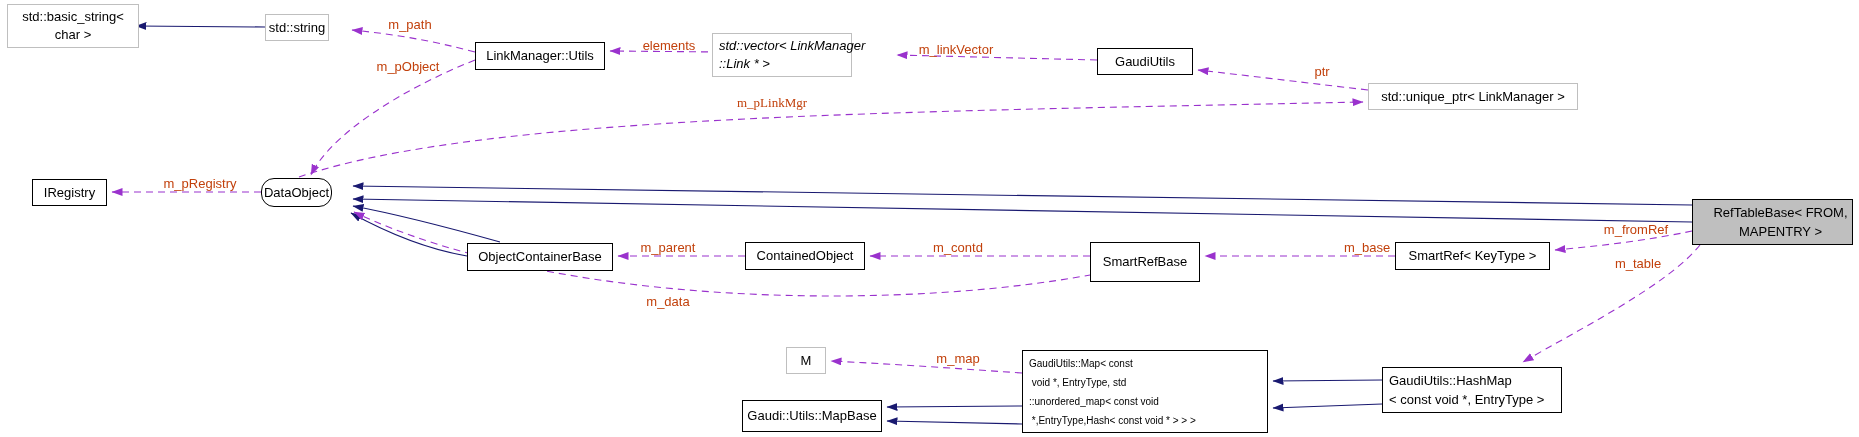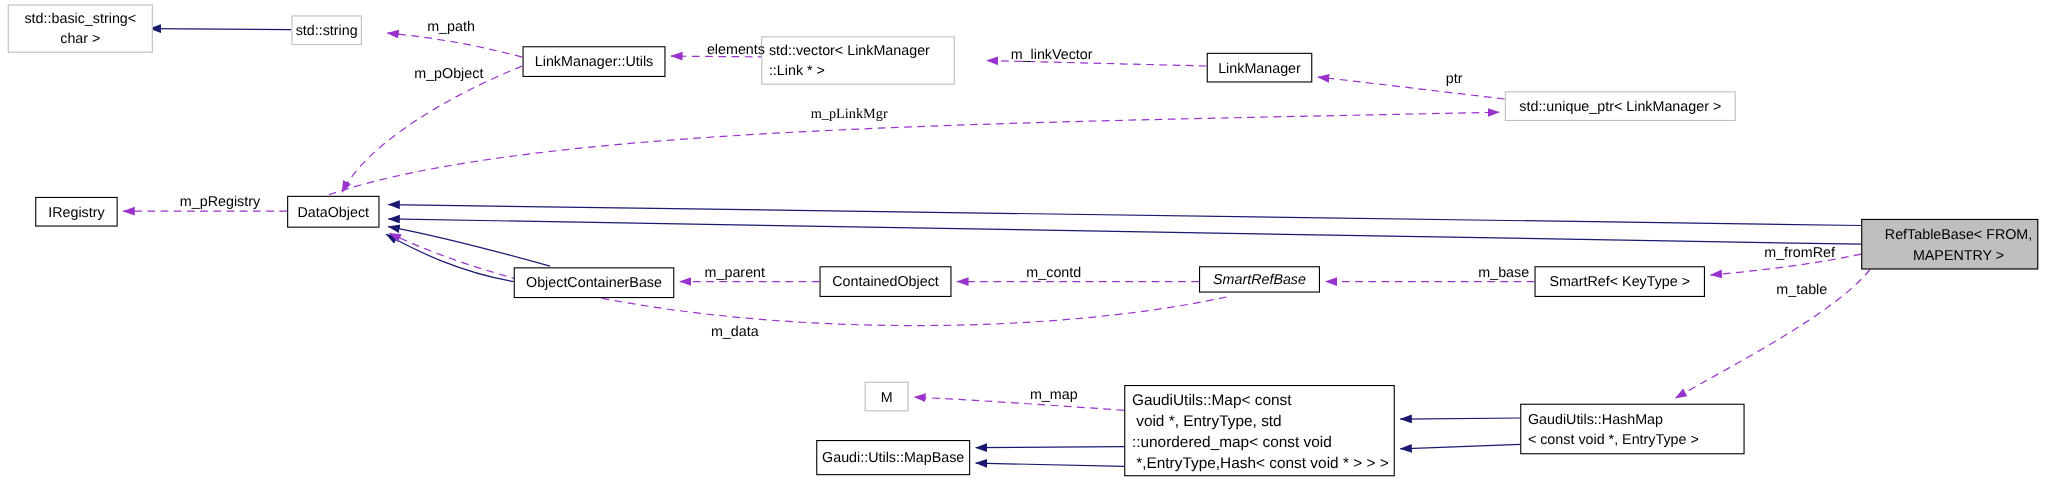--- a/index.html
+++ b/index.html
@@ -21,21 +21,21 @@
     font-size:13px;line-height:18px;color:#000000;
     white-space:pre;
     cursor:pointer;
   }
   .node.ext{border-color:#bfbfbf;}
   .node.main{background:#bfbfbf;padding-left:16px;}
   .node.leftalign{align-items:flex-start;padding-left:6px;}
   .node.lh19{line-height:19px;}
   .elabel{
     position:absolute;
-    font-size:13px;color:#000000;
+    font-size:13px;color:#c2410c;
     transform:translate(-50%,-50%);
     white-space:nowrap;
   }
   .epath{fill:none;}
   .inh{stroke:#191970;stroke-width:1.1;}
   .use{stroke:#9a32cd;stroke-width:1.1;stroke-dasharray:7 5;}
 </style>
 </head>
 <body>
 
@@ -83,78 +83,78 @@
   </div>
 
   <div class="node ext" style="left:265px;top:14px;width:64px;height:27px;">
     <span>std::string</span>
   </div>
 
   <div class="node" style="left:475px;top:42px;width:130px;height:28px;">
     <span>LinkManager::Utils</span>
   </div>
 
-  <div class="node ext leftalign" style="left:692px;top:33px;width:176px;height:44px;">
+  <div class="node ext leftalign" style="left:712px;top:33px;width:140px;height:44px;font-style:italic;">
     <div>std::vector&lt; LinkManager</div>
     <div>::Link * &gt;</div>
   </div>
 
   <div class="node" style="left:1097px;top:48px;width:96px;height:27px;">
-    <span>LinkManager</span>
+    <span>GaudiUtils</span>
   </div>
 
   <div class="node ext" style="left:1368px;top:83px;width:210px;height:27px;">
     <span>std::unique_ptr&lt; LinkManager &gt;</span>
   </div>
 
   <div class="node" style="left:32px;top:179px;width:75px;height:27px;">
     <span>IRegistry</span>
   </div>
 
-  <div class="node" style="left:261px;top:178px;width:84px;height:29px;">
+  <div class="node" style="left:261px;top:178px;width:71px;height:29px;border-radius:13px;">
     <span>DataObject</span>
   </div>
 
   <div class="node" style="left:745px;top:242px;width:120px;height:28px;">
     <span>ContainedObject</span>
   </div>
 
   <div class="node" style="left:467px;top:243px;width:146px;height:28px;">
     <span>ObjectContainerBase</span>
   </div>
 
-  <div class="node" style="left:1090px;top:242px;width:110px;height:24px;font-style:italic;">
+  <div class="node" style="left:1090px;top:242px;width:110px;height:40px;">
     <span>SmartRefBase</span>
   </div>
 
   <div class="node" style="left:1395px;top:242px;width:155px;height:28px;">
     <span>SmartRef&lt; KeyType &gt;</span>
   </div>
 
   <div class="node main lh19" style="left:1692px;top:199px;width:161px;height:46px;">
     <div>RefTableBase&lt; FROM,</div>
     <div>MAPENTRY &gt;</div>
   </div>
 
   <div class="node ext" style="left:786px;top:347px;width:40px;height:27px;">
     <span>M</span>
   </div>
 
-  <div class="node leftalign lh19" style="left:1022px;top:350px;width:246px;height:83px;font-size:14px;">
+  <div class="node leftalign lh19" style="left:1022px;top:350px;width:246px;height:83px;font-size:10px;">
     <div>GaudiUtils::Map&lt; const</div>
     <div> void *, EntryType, std</div>
     <div>::unordered_map&lt; const void</div>
     <div> *,EntryType,Hash&lt; const void * &gt; &gt; &gt;</div>
   </div>
 
   <div class="node" style="left:742px;top:400px;width:140px;height:32px;">
     <span>Gaudi::Utils::MapBase</span>
   </div>
 
-  <div class="node leftalign lh19" style="left:1382px;top:367px;width:204px;height:46px;">
+  <div class="node leftalign lh19" style="left:1382px;top:367px;width:180px;height:46px;">
     <div>GaudiUtils::HashMap</div>
     <div>&lt; const void *, EntryType &gt;</div>
   </div>
 
   <div class="elabel" style="left:410px;top:24px;">m_path</div>
   <div class="elabel" style="left:408px;top:66px;">m_pObject</div>
   <div class="elabel" style="left:669px;top:45px;">elements</div>
   <div class="elabel" style="left:956px;top:49px;">m_linkVector</div>
   <div class="elabel" style="left:1322px;top:71px;">ptr</div>
   <div class="elabel" style="left:772px;top:103px;font-family:Liberation Serif, serif;">m_pLinkMgr</div>

